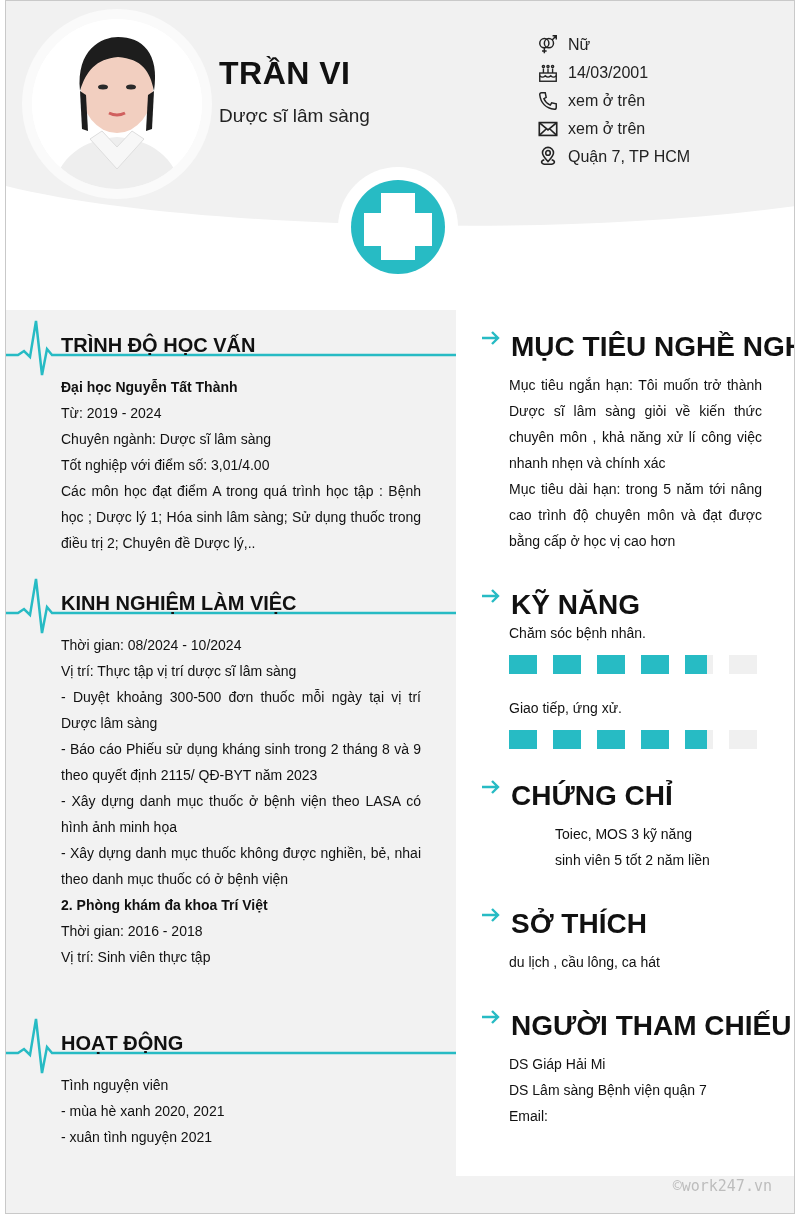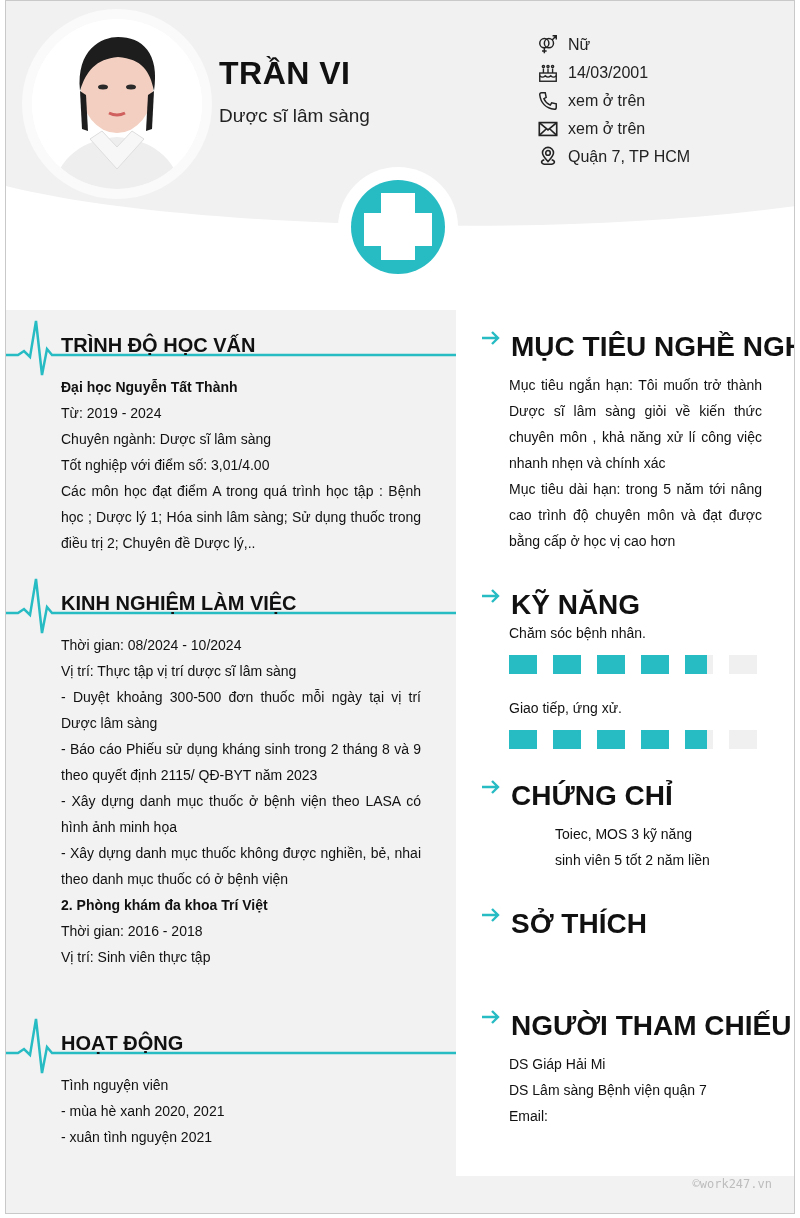--- a/index.html
+++ b/index.html
@@ -42,21 +42,21 @@
   .rsec { position: absolute; left: 470px; width: 310px; }
   .rsec .arrow { position: absolute; left: 4px; top: 0px; width: 22px; height: 22px; }
   .rsec h2 { position: absolute; left: 35px; top: 8px; font-size: 28px; font-weight: 700; white-space: nowrap; line-height: 24px; }
   .rsec .body { position: absolute; left: 33px; top: 40px; width: 253px; font-size: 14px; line-height: 26px; text-align: justify; color: #111; }
 
   .skill-label { font-size: 14px; line-height: 20px; height: 20px; }
   .skill-bar { display: flex; gap: 16px; margin: 12px 0 24px 0; height: 19px; }
   .skill-bar .blk { width: 28px; height: 19px; background: #f0f0f0; position: relative; overflow: hidden; }
   .skill-bar .blk .fill { position: absolute; left: 0; top: 0; bottom: 0; background: #27bbc4; }
 
-  .watermark { position: absolute; right: 22px; top: 1176px; font-family: "DejaVu Sans Mono", monospace; font-size: 12px; color: #bdbdbd; }
+  .watermark { position: absolute; right: 22px; top: 1176px; font-family: "DejaVu Sans Mono", monospace; font-size: 15px; color: #bdbdbd; }
 </style>
 </head>
 <body>
 
 <div class="page">
 
   <svg class="header-bg" viewBox="0 0 790 240" preserveAspectRatio="none">
     <path d="M0 0 H790 V205 C 640 225, 480 228, 330 222 C 200 217, 80 205, 0 185 Z" fill="#f1f1f1"></path>
   </svg>
 
@@ -257,20 +257,23 @@
       <div>Toiec, MOS 3 kỹ năng</div>
       <div>sinh viên 5 tốt 2 năm liền</div>
     </div>
   </div>
 
   <div class="rsec" style="top:903px;height:80px;">
     <svg class="arrow" viewBox="0 0 22 22">
       <path d="M2 11 H18 M12 5 L18 11 L12 17" fill="none" stroke="#27bbc4" stroke-width="2.4"></path>
     </svg>
     <h2>SỞ THÍCH</h2>
+    <div class="body" style="top:45px;">
+      <div>du lịch , cầu lông, ca hát</div>
+    </div>
   </div>
 
   <div class="rsec" style="top:1005px;height:140px;">
     <svg class="arrow" viewBox="0 0 22 22">
       <path d="M2 11 H18 M12 5 L18 11 L12 17" fill="none" stroke="#27bbc4" stroke-width="2.4"></path>
     </svg>
     <h2>NGƯỜI THAM CHIẾU</h2>
     <div class="body" style="top:45px;">
       <div>DS Giáp Hải Mi</div>
       <div>DS Lâm sàng Bệnh viện quận 7</div>

